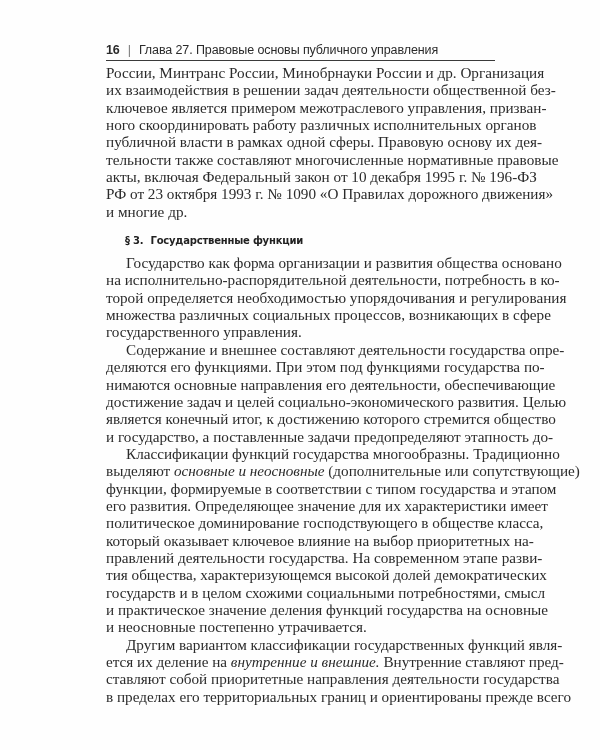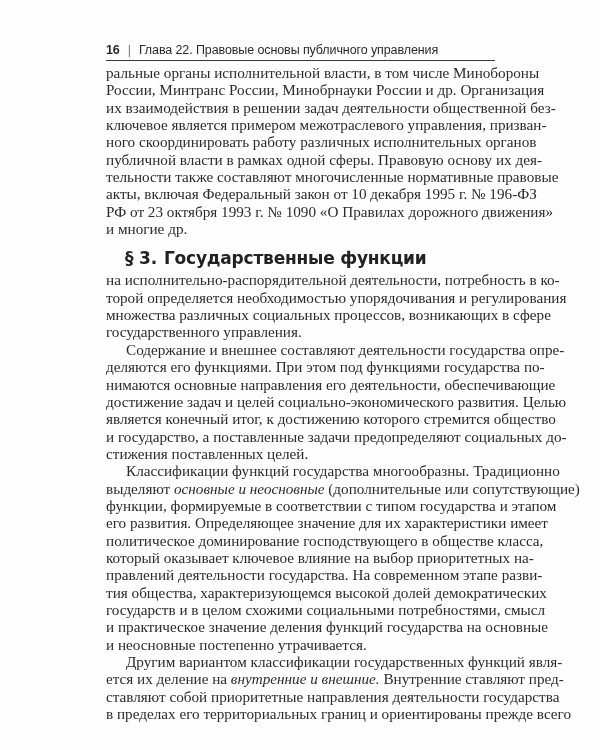--- a/index.html
+++ b/index.html
@@ -15,72 +15,71 @@
   .running-head .sep { color: #777; margin-right: 8px; }
   .body-text {
     position: absolute; left: 106px; top: 64px; width: 389px;
     font-family: "Liberation Serif", serif; font-size: 15.2px; line-height: 17.35px;
     color: #2b2b2b;
   }
   .line { display: block; white-space: nowrap; text-align: justify; text-align-last: justify; height: 17.35px; overflow: visible; }
   .line.last { text-align-last: left; }
   .line.indent { padding-left: 20px; }
   .heading {
-    font-family: "DejaVu Sans", sans-serif; font-weight: bold; font-size: 17px;
+    font-family: "DejaVu Sans", sans-serif; font-weight: bold; font-size: 10px;
     color: #222; padding-left: 19px; height: 26px; line-height: 26px; margin-top: 8px; margin-bottom: 0px;
     letter-spacing: -0.2px;
   }
   .heading .num { margin-right: 7px; }
   em { font-style: italic; }
 </style>
 </head>
 <body>
 
 <div class="page">
 
   <div class="running-head">
     <span class="pnum">16</span>
     <span class="sep">|</span>
-    <span>Глава 22. Правовые основы публичного управления</span>
+    <span>Глава 27. Правовые основы публичного управления</span>
   </div>
 
   <div class="body-text">
 
     <div>
-      <span class="line">ральные органы исполнительной власти, в том числе Минобороны</span>
       <span class="line">России, Минтранс России, Минобрнауки России и др. Организация</span>
       <span class="line">их взаимодействия в решении задач деятельности общественной без-</span>
       <span class="line">ключевое является примером межотраслевого управления, призван-</span>
       <span class="line">ного скоординировать работу различных исполнительных органов</span>
       <span class="line">публичной власти в рамках одной сферы. Правовую основу их дея-</span>
       <span class="line">тельности также составляют многочисленные нормативные правовые</span>
       <span class="line">акты, включая Федеральный закон от 10 декабря 1995 г. № 196-ФЗ</span>
       <span class="line">РФ от 23 октября 1993 г. № 1090 «О Правилах дорожного движения»</span>
       <span class="line last">и многие др.</span>
     </div>
 
     <div class="heading">
       <span class="num">§ 3.</span><span>Государственные функции</span>
     </div>
 
     <div>
+      <span class="line indent">Государство как форма организации и развития общества основано</span>
       <span class="line">на исполнительно-распорядительной деятельности, потребность в ко-</span>
       <span class="line">торой определяется необходимостью упорядочивания и регулирования</span>
       <span class="line">множества различных социальных процессов, возникающих в сфере</span>
       <span class="line last">государственного управления.</span>
     </div>
 
     <div>
       <span class="line indent">Содержание и внешнее составляют деятельности государства опре-</span>
       <span class="line">деляются его функциями. При этом под функциями государства по-</span>
       <span class="line">нимаются основные направления его деятельности, обеспечивающие</span>
       <span class="line">достижение задач и целей социально-экономического развития. Целью</span>
       <span class="line">является конечный итог, к достижению которого стремится общество</span>
-      <span class="line">и государство, а поставленные задачи предопределяют социальных до-</span>
-      <span class="line last">стижения поставленных целей.</span>
+      <span class="line">и государство, а поставленные задачи предопределяют этапность до-</span>
     </div>
 
     <div>
       <span class="line indent">Классификации функций государства многообразны. Традиционно</span>
       <span class="line"><span>выделяют </span><em>основные и неосновные</em><span> (дополнительные или сопутствующие)</span></span>
       <span class="line">функции, формируемые в соответствии с типом государства и этапом</span>
       <span class="line">его развития. Определяющее значение для их характеристики имеет</span>
       <span class="line">политическое доминирование господствующего в обществе класса,</span>
       <span class="line">который оказывает ключевое влияние на выбор приоритетных на-</span>
       <span class="line">правлений деятельности государства. На современном этапе разви-</span>

